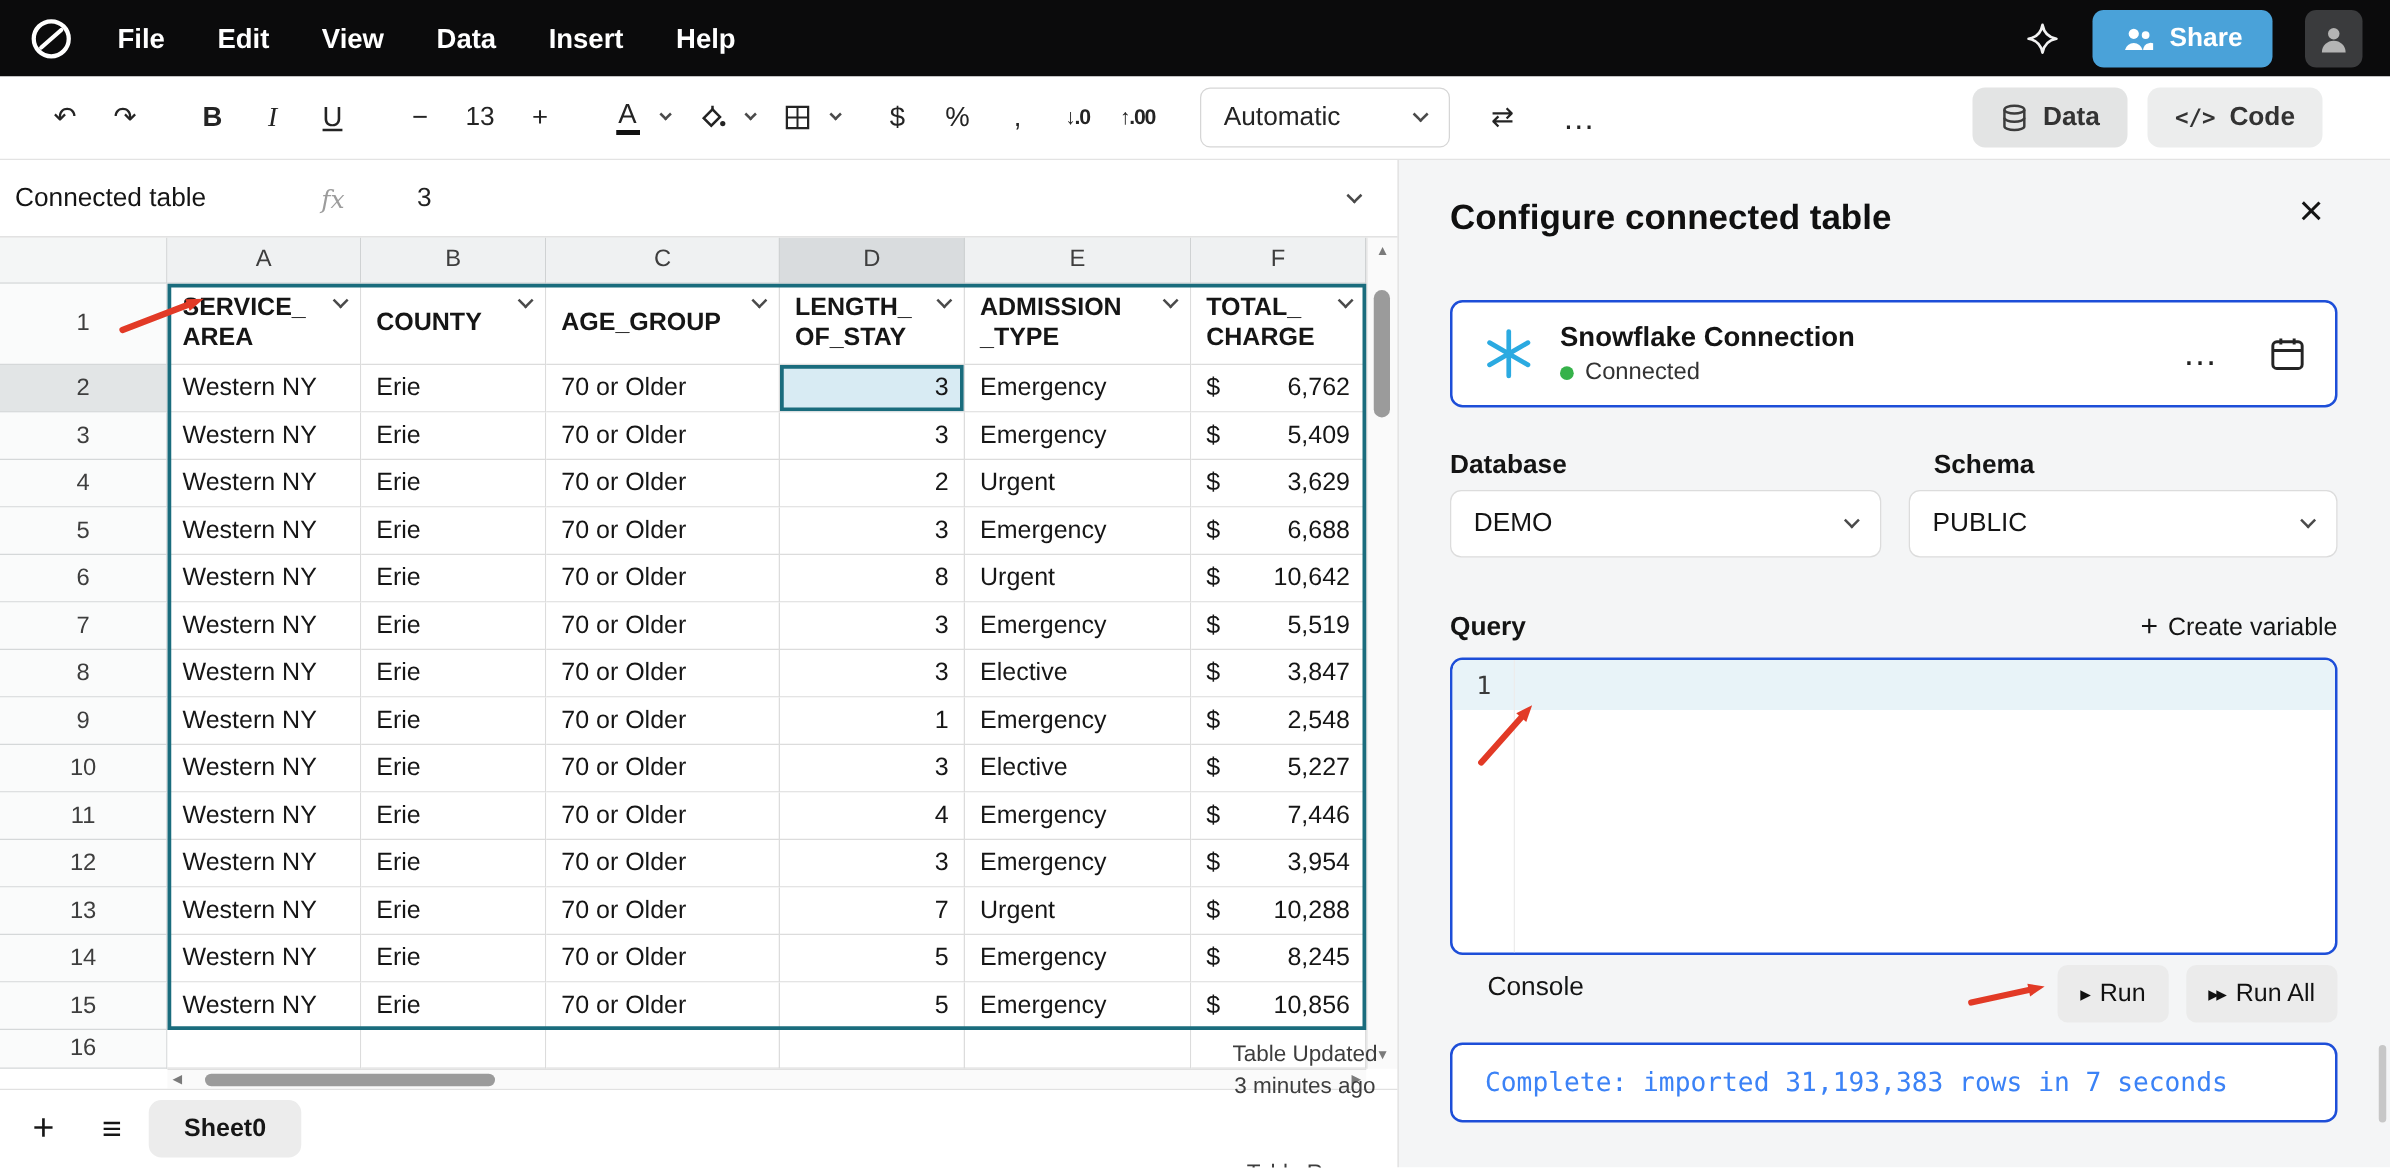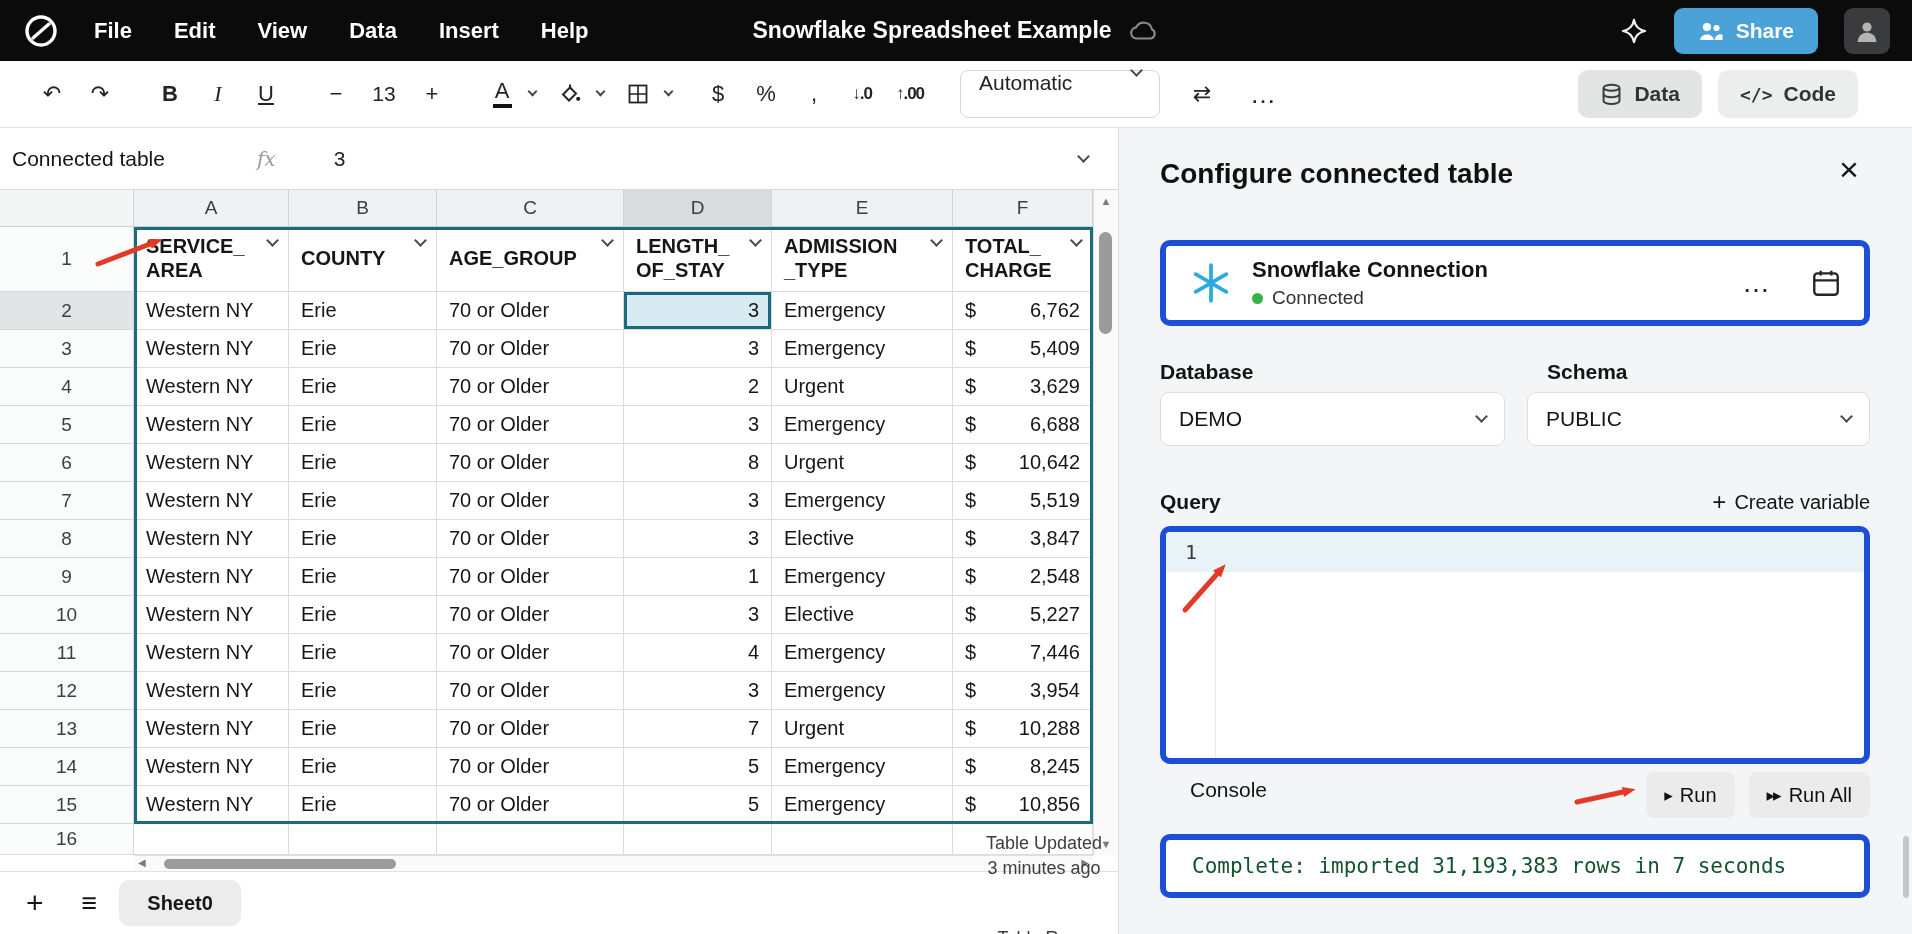--- a/index.html
+++ b/index.html
@@ -20,21 +20,21 @@
   .toolbar { position:absolute; left:0; top:61px; width:1912px; height:67px; background:#fff; border-bottom:1px solid #e3e3e3; display:flex; align-items:center; padding:0 28px; color:#242424; z-index:30; }
   .tbtn { height:44px; min-width:40px; display:flex; align-items:center; justify-content:center; font-size:22px; background:none; border:none; color:#242424; border-radius:8px; margin:0 4px; }
   .tbtn.bold { font-weight:800; }
   .tbtn.italic { font-style:italic; font-family:"Liberation Serif",serif; }
   .tbtn.underl { text-decoration:underline; }
   .grp { margin-left:22px; display:flex; align-items:center; }
   .chev { display:inline-block; width:9px; height:9px; border-right:2px solid #4a4a4a; border-bottom:2px solid #4a4a4a; transform:rotate(45deg); margin-top:-5px; }
   .chev.sm { width:7px; height:7px; margin-left:3px; }
   .acolor { display:flex; flex-direction:column; align-items:center; line-height:1; }
   .acolor .bar { width:19px; height:4px; background:#111; margin-top:2px; }
-  .fmt-select { margin-left:26px; width:200px; height:48px; border:1px solid #d6d6d6; border-radius:8px; display:flex; justify-content:space-between; padding:0 18px; font-size:21px; background:#fff; }
+  .fmt-select { margin-left:26px; width:200px; height:48px; border:1px solid #d6d6d6; border-radius:8px; display:flex; align-items:center; justify-content:space-between; padding:0 18px; font-size:21px; background:#fff; }
   .dots { font-size:26px; margin-left:18px; letter-spacing:2px; }
   .toolbar-right { margin-left:auto; display:flex; gap:16px; margin-right:26px; }
   .pill { height:48px; border-radius:10px; display:flex; align-items:center; gap:11px; padding:0 22px; font-size:21px; font-weight:600; color:#333; border:none; }
   .pill.data { background:#e3e4e4; }
   .pill.code { background:#eceded; }
   .code-glyph { font-family:"DejaVu Sans Mono",monospace; font-size:18px; }
   .dec { font-size:17px; font-weight:600; letter-spacing:-1px; }
 
   
   .formula-bar { position:absolute; left:0; top:128px; width:1118px; height:62px; background:#fff; border-bottom:1px solid #d9d9d9; display:flex; align-items:center; z-index:20; }
@@ -72,21 +72,21 @@
   .bb-menu { font-size:27px; margin-left:38px; background:none; border:none; color:#161616; }
   .sheet-tab { margin-left:22px; height:46px; border-radius:10px; background:#ececec; display:flex; align-items:center; padding:0 28px; font-size:20px; font-weight:700; color:#161616; border:none; }
   .stats { margin-left:auto; display:flex; gap:46px; padding-right:16px;flex-direction:column; }
   .stat { text-align:center; font-size:18px; color:#3d3d3d; line-height:1.35; }
 
   
   .vdiv { position:absolute; left:1118px; top:128px; width:1px; height:806px; background:#dcdcdc; z-index:35; }
   .panel { position:absolute; left:1119px; top:128px; width:793px; height:806px; background:#f4f5f6; z-index:20; }
   .panel-title { position:absolute; left:41px; top:30px; font-size:28px; font-weight:700; color:#101010; }
   .panel-close { position:absolute; left:720px; top:22px; font-size:34px; font-weight:300; color:#141414; background:none; border:none; }
-  .card { position:absolute; background:#fff; border:6px solid #1d4ed8; border-radius:10px; }
+  .card { position:absolute; background:#fff; border:2px solid #1d4ed8; border-radius:10px; }
   .conn-card { left:41px; top:112px; width:710px; height:86px; display:flex; align-items:center; padding:0 22px; gap:18px; }
   .conn-name { font-size:22px; font-weight:600; color:#141414; }
   .conn-status { display:flex; align-items:center; gap:9px; margin-top:4px; font-size:19px; color:#333; }
   .gdot { width:11px; height:11px; border-radius:50%; background:#36b24a; }
   .conn-right { margin-left:auto; display:flex; align-items:center; gap:38px; }
   .conn-dots { font-size:28px; color:#222; letter-spacing:2px; background:none; border:none; }
   .field-label { position:absolute; font-size:21px; font-weight:700; color:#141414; }
   .dropdown { position:absolute; height:54px; background:#fff; border:1px solid #dcdcdc; border-radius:9px; display:flex; align-items:center; justify-content:space-between; padding:0 18px; font-size:21px; color:#141414; }
   .create-var { position:absolute; right:42px; top:360px; display:flex; align-items:center; gap:8px; font-size:20px; color:#141414; background:none; border:none; }
   .create-var .plus { font-size:24px; font-weight:400; }
@@ -96,21 +96,21 @@
   .lineno { position:absolute; left:0; top:0; width:50px; height:40px; display:flex; align-items:center; justify-content:center; font-family:"DejaVu Sans Mono",monospace; font-size:20px; color:#3a3a3a; }
   .code-line { position:absolute; left:64px; top:0; height:40px; display:flex; align-items:center; font-family:"DejaVu Sans Mono",monospace; font-size:21px; }
   .tok { margin-right:13px; white-space:pre; }
   .tok.kw { color:#2566c7; }
   .tok.star { color:#9c36b5; }
   .tok.ident { color:#2f2f2f; margin-right:0; }
   .console-label { position:absolute; left:44px; top:650px; font-size:21px; font-weight:500; color:#141414;margin-left:27px; }
   .run-group { position:absolute; right:42px; top:644px; display:flex; gap:14px; }
   .run-btn { height:46px; border-radius:8px; background:#ebebeb; border:none; display:flex; align-items:center; gap:9px; padding:0 18px; font-size:20px; color:#111; }
   .play { font-size:17px; letter-spacing:-2px; }
-  .output-card { left:41px; top:706px; width:710px; height:64px; display:flex; align-items:center; padding-left:26px; font-family:"DejaVu Sans Mono",monospace; font-size:21px; color:#14532d; white-space:nowrap; }
+  .output-card { left:41px; top:706px; width:710px; height:64px; display:flex; align-items:center; padding-left:26px; font-family:"DejaVu Sans Mono",monospace; font-size:21px; color:#3b82f6; white-space:nowrap; }
   .panel-scroll { position:absolute; right:3px; top:708px; width:6px; height:62px; background:#c7c7c7; border-radius:3px; }
 
   .annot { position:absolute; z-index:50; pointer-events:none; }
   svg { display:block; }
 </style>
 </head>
 <body>
 
 <div class="topbar">
   <span>
@@ -120,28 +120,20 @@
       </svg>
   </span>
   <nav class="menu">
     <span>File</span>
     <span>Edit</span>
     <span>View</span>
     <span>Data</span>
     <span>Insert</span>
     <span>Help</span>
   </nav>
-  <div class="title-wrap">
-    <span class="doc-title">Snowflake Spreadsheet Example</span>
-    <span>
-      <svg width="32" height="24" viewBox="0 0 32 24">
-          <path d="M8.5 19.5 A5.6 5.6 0 0 1 8.8 8.4 A8.4 8.4 0 0 1 24.6 10.4 A4.9 4.9 0 0 1 23.7 19.5 Z" fill="none" stroke="#8b8b8b" stroke-width="2.1" stroke-linejoin="round"></path>
-        </svg>
-    </span>
-  </div>
   <div class="top-right">
     <span>
       <svg width="28" height="28" viewBox="0 0 24 24">
           <path d="M12 2.5 C13 8 16 11 21.5 12 C16 13 13 16 12 21.5 C11 16 8 13 2.5 12 C8 11 11 8 12 2.5 Z" fill="none" stroke="#f2f2f2" stroke-width="1.9" stroke-linejoin="round"></path>
         </svg>
     </span>
     <button class="share-btn">
       <span>
         <svg width="26" height="22" viewBox="0 0 26 22">
             <circle cx="9" cy="7" r="4.1" fill="#fff"></circle>

